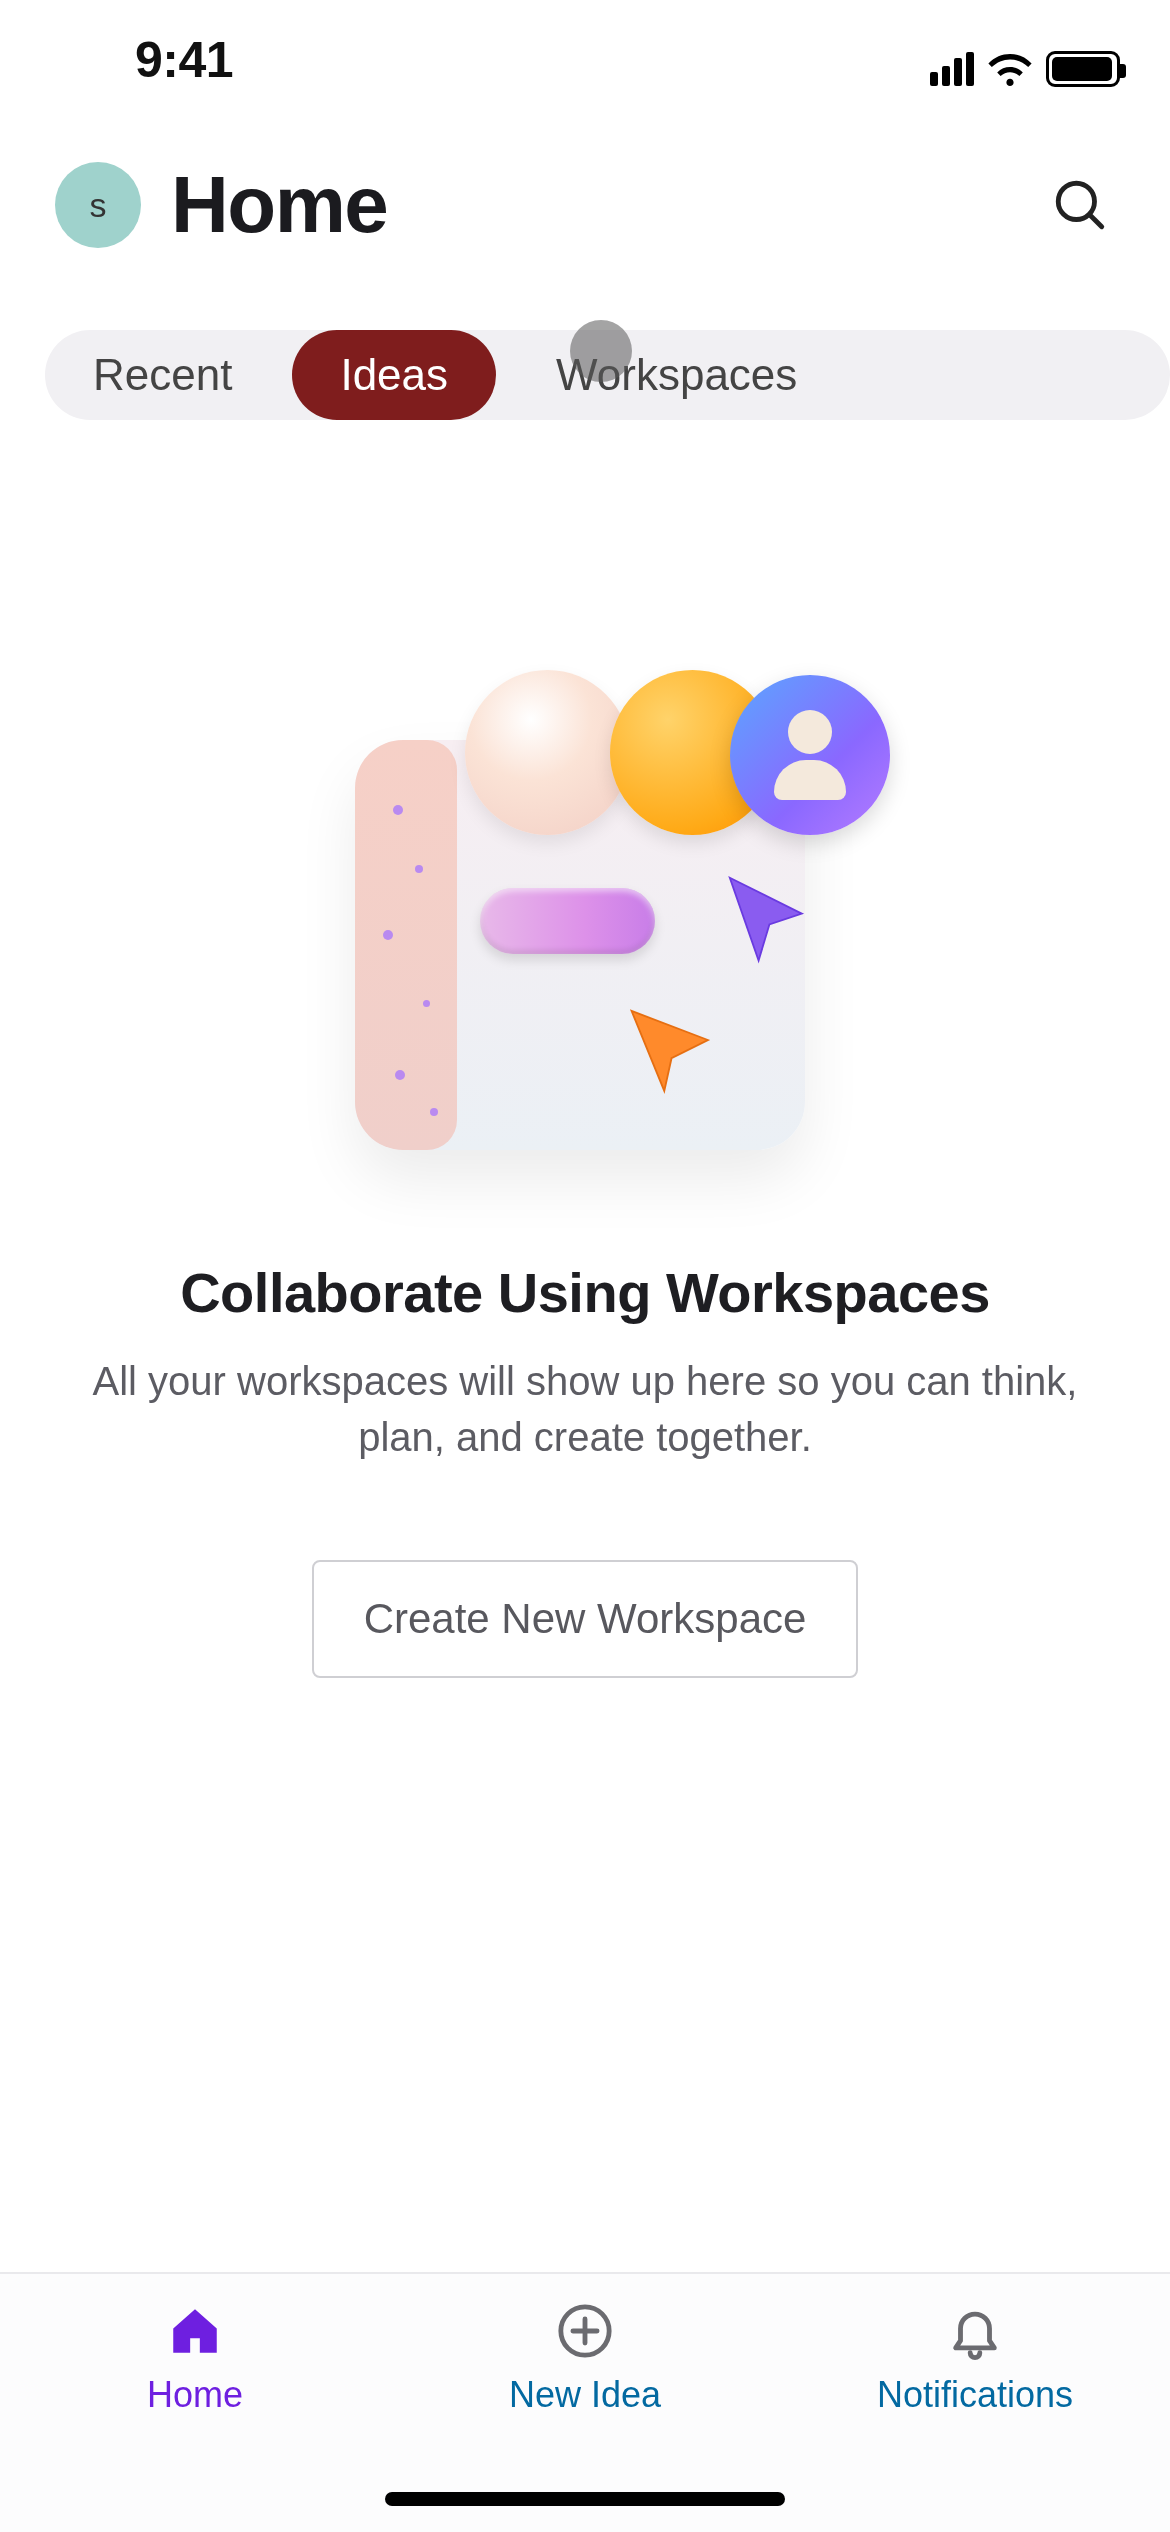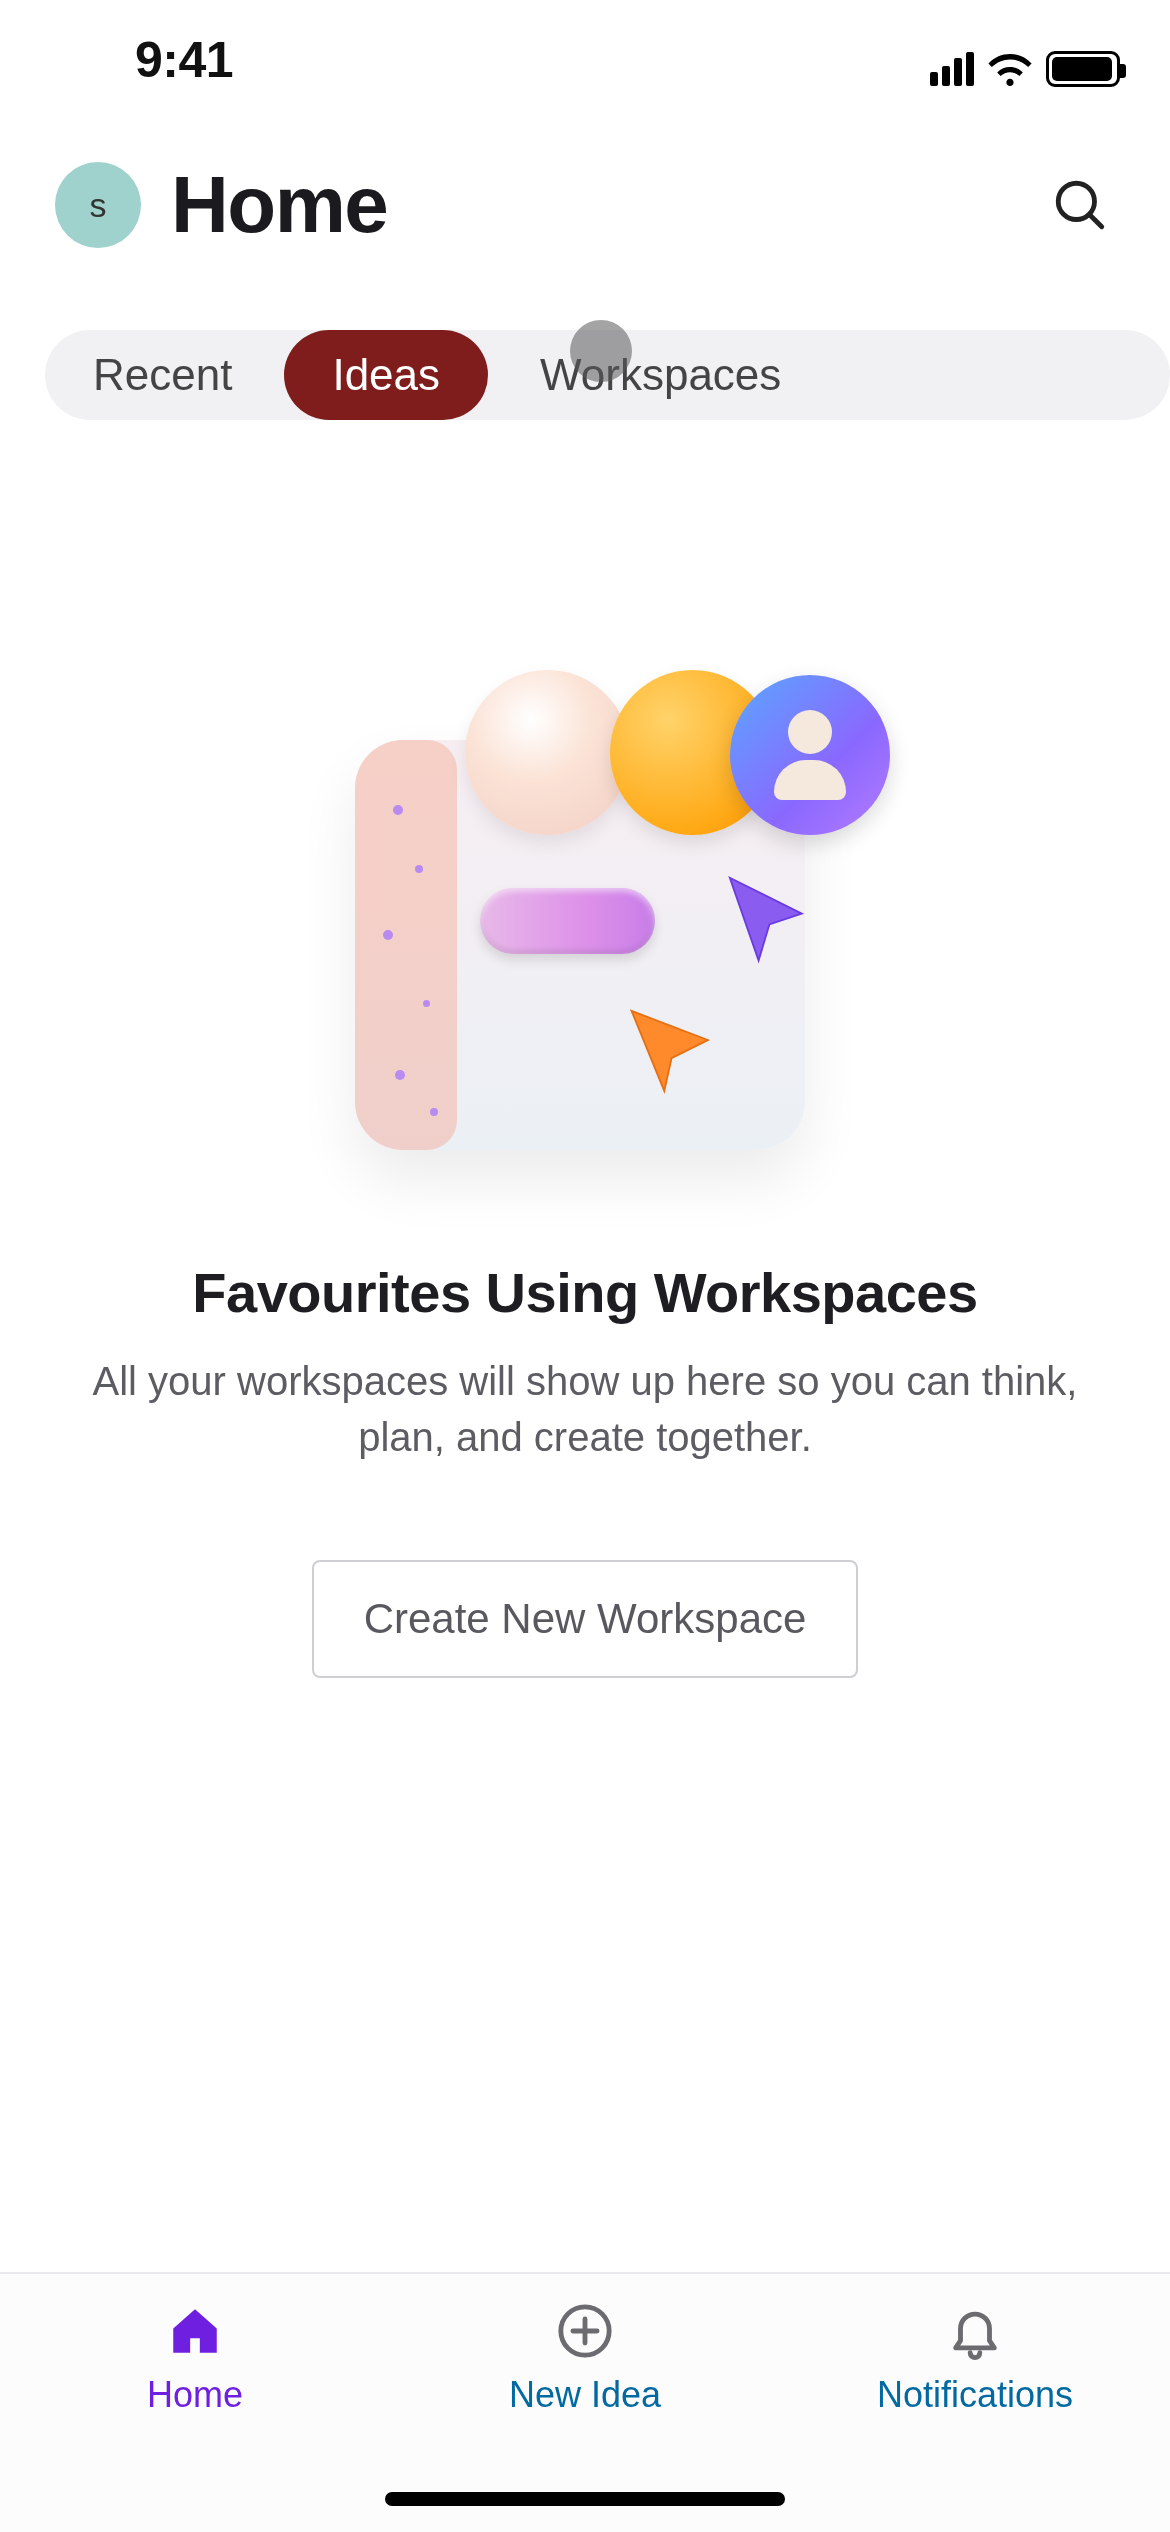--- a/index.html
+++ b/index.html
@@ -16,21 +16,21 @@
     .battery::after { content:""; position:absolute; right:-9px; top:10px; width:6px; height:14px; background:#000; border-radius:0 3px 3px 0; }
     .battery-fill { position:absolute; left:3px; top:3px; bottom:3px; width:60px; background:#000; border-radius:5px; }
 
     
     .header { position:absolute; top:140px; left:0; right:0; height:130px; display:flex; align-items:center; padding:0 55px; }
     .avatar { width:86px; height:86px; border-radius:50%; background:#9fd2cc; display:flex; align-items:center; justify-content:center; font-size:34px; font-weight:500; color:#333; margin-right:30px; }
     .page-title { font-size:80px; font-weight:700; letter-spacing:-1.5px; color:#1b1b1f; }
     .search-btn { margin-left:auto; width:70px; height:70px; display:flex; align-items:center; justify-content:center; cursor:pointer; }
 
     
-    .tabs { position:absolute; top:330px; left:45px; right:0; height:90px; display:flex; align-items:center; background:#f1f0f3; border-radius:50px; padding:0 0 0 0; overflow:hidden; gap:4px; }
+    .tabs { position:absolute; top:330px; left:45px; right:0; height:90px; display:flex; align-items:center; background:#f1f0f3; border-radius:50px; padding:0 0 0 0; overflow:hidden; gap:12px; }
     .tab { height:90px; display:flex; align-items:center; justify-content:center; padding:0 48px; font-size:44px; font-weight:500; color:#444; cursor:pointer; border-radius:50px; white-space:nowrap; position:relative; }
     .tab.active { background:#7f1d1d; color:#fff; }
     .touch-dot { position:absolute; top:320px; left:570px; width:62px; height:62px; border-radius:50%; background:rgba(90,90,90,0.55); z-index:30; }
 
     
     .empty { position:absolute; top:500px; left:0; right:0; display:flex; flex-direction:column; align-items:center; padding:0 70px; text-align:center; }
     .illus { width:460px; height:480px; position:relative; margin:170px auto 110px; }
     .card-back { position:absolute; left:0; top:70px; width:450px; height:410px; border-radius:48px; background:linear-gradient(180deg,#f7eef2 0%,#ebf0f5 100%); box-shadow:0 30px 60px rgba(0,0,0,0.08); }
     .card-spine { position:absolute; left:0; top:70px; width:102px; height:410px; border-radius:48px 30px 30px 48px; background:linear-gradient(180deg,#f6d0c7 0%, #f0cfca 100%); }
     .dot-s { position:absolute; width:10px; height:10px; border-radius:50%; background:#b98af0; }
@@ -121,21 +121,21 @@
         </div>
       </div>
     <div class="pill"></div>
     <svg class="cursor-p" width="90" height="100" viewBox="0 0 50 55">
         <path d="M6 4 L46 24 L28 30 L22 50 Z" fill="#8a5cf0" stroke="#6a3be0" stroke-width="1"></path>
       </svg>
     <svg class="cursor-o" width="100" height="100" viewBox="0 0 55 55">
         <path d="M8 6 L50 22 L30 32 L26 50 Z" fill="#ff8a2b" stroke="#e66f12" stroke-width="1"></path>
       </svg>
   </div>
-  <div class="empty-title">Favourites Using Workspaces</div>
+  <div class="empty-title">Collaborate Using Workspaces</div>
   <div class="empty-sub">All your workspaces will show up here so you can think, plan, and create together.</div>
   <button class="cta"><span>Create New Workspace</span></button>
 </div>
 
 <div class="tabbar">
   <div class="tabbar-item active">
     <svg width="58" height="58" viewBox="0 0 24 24">
         <path d="M3 11 L12 3 L21 11 V21 H14 V15 H10 V21 H3 Z" fill="#6e1fe0"></path>
       </svg>
     <div class="lbl">Home</div>

